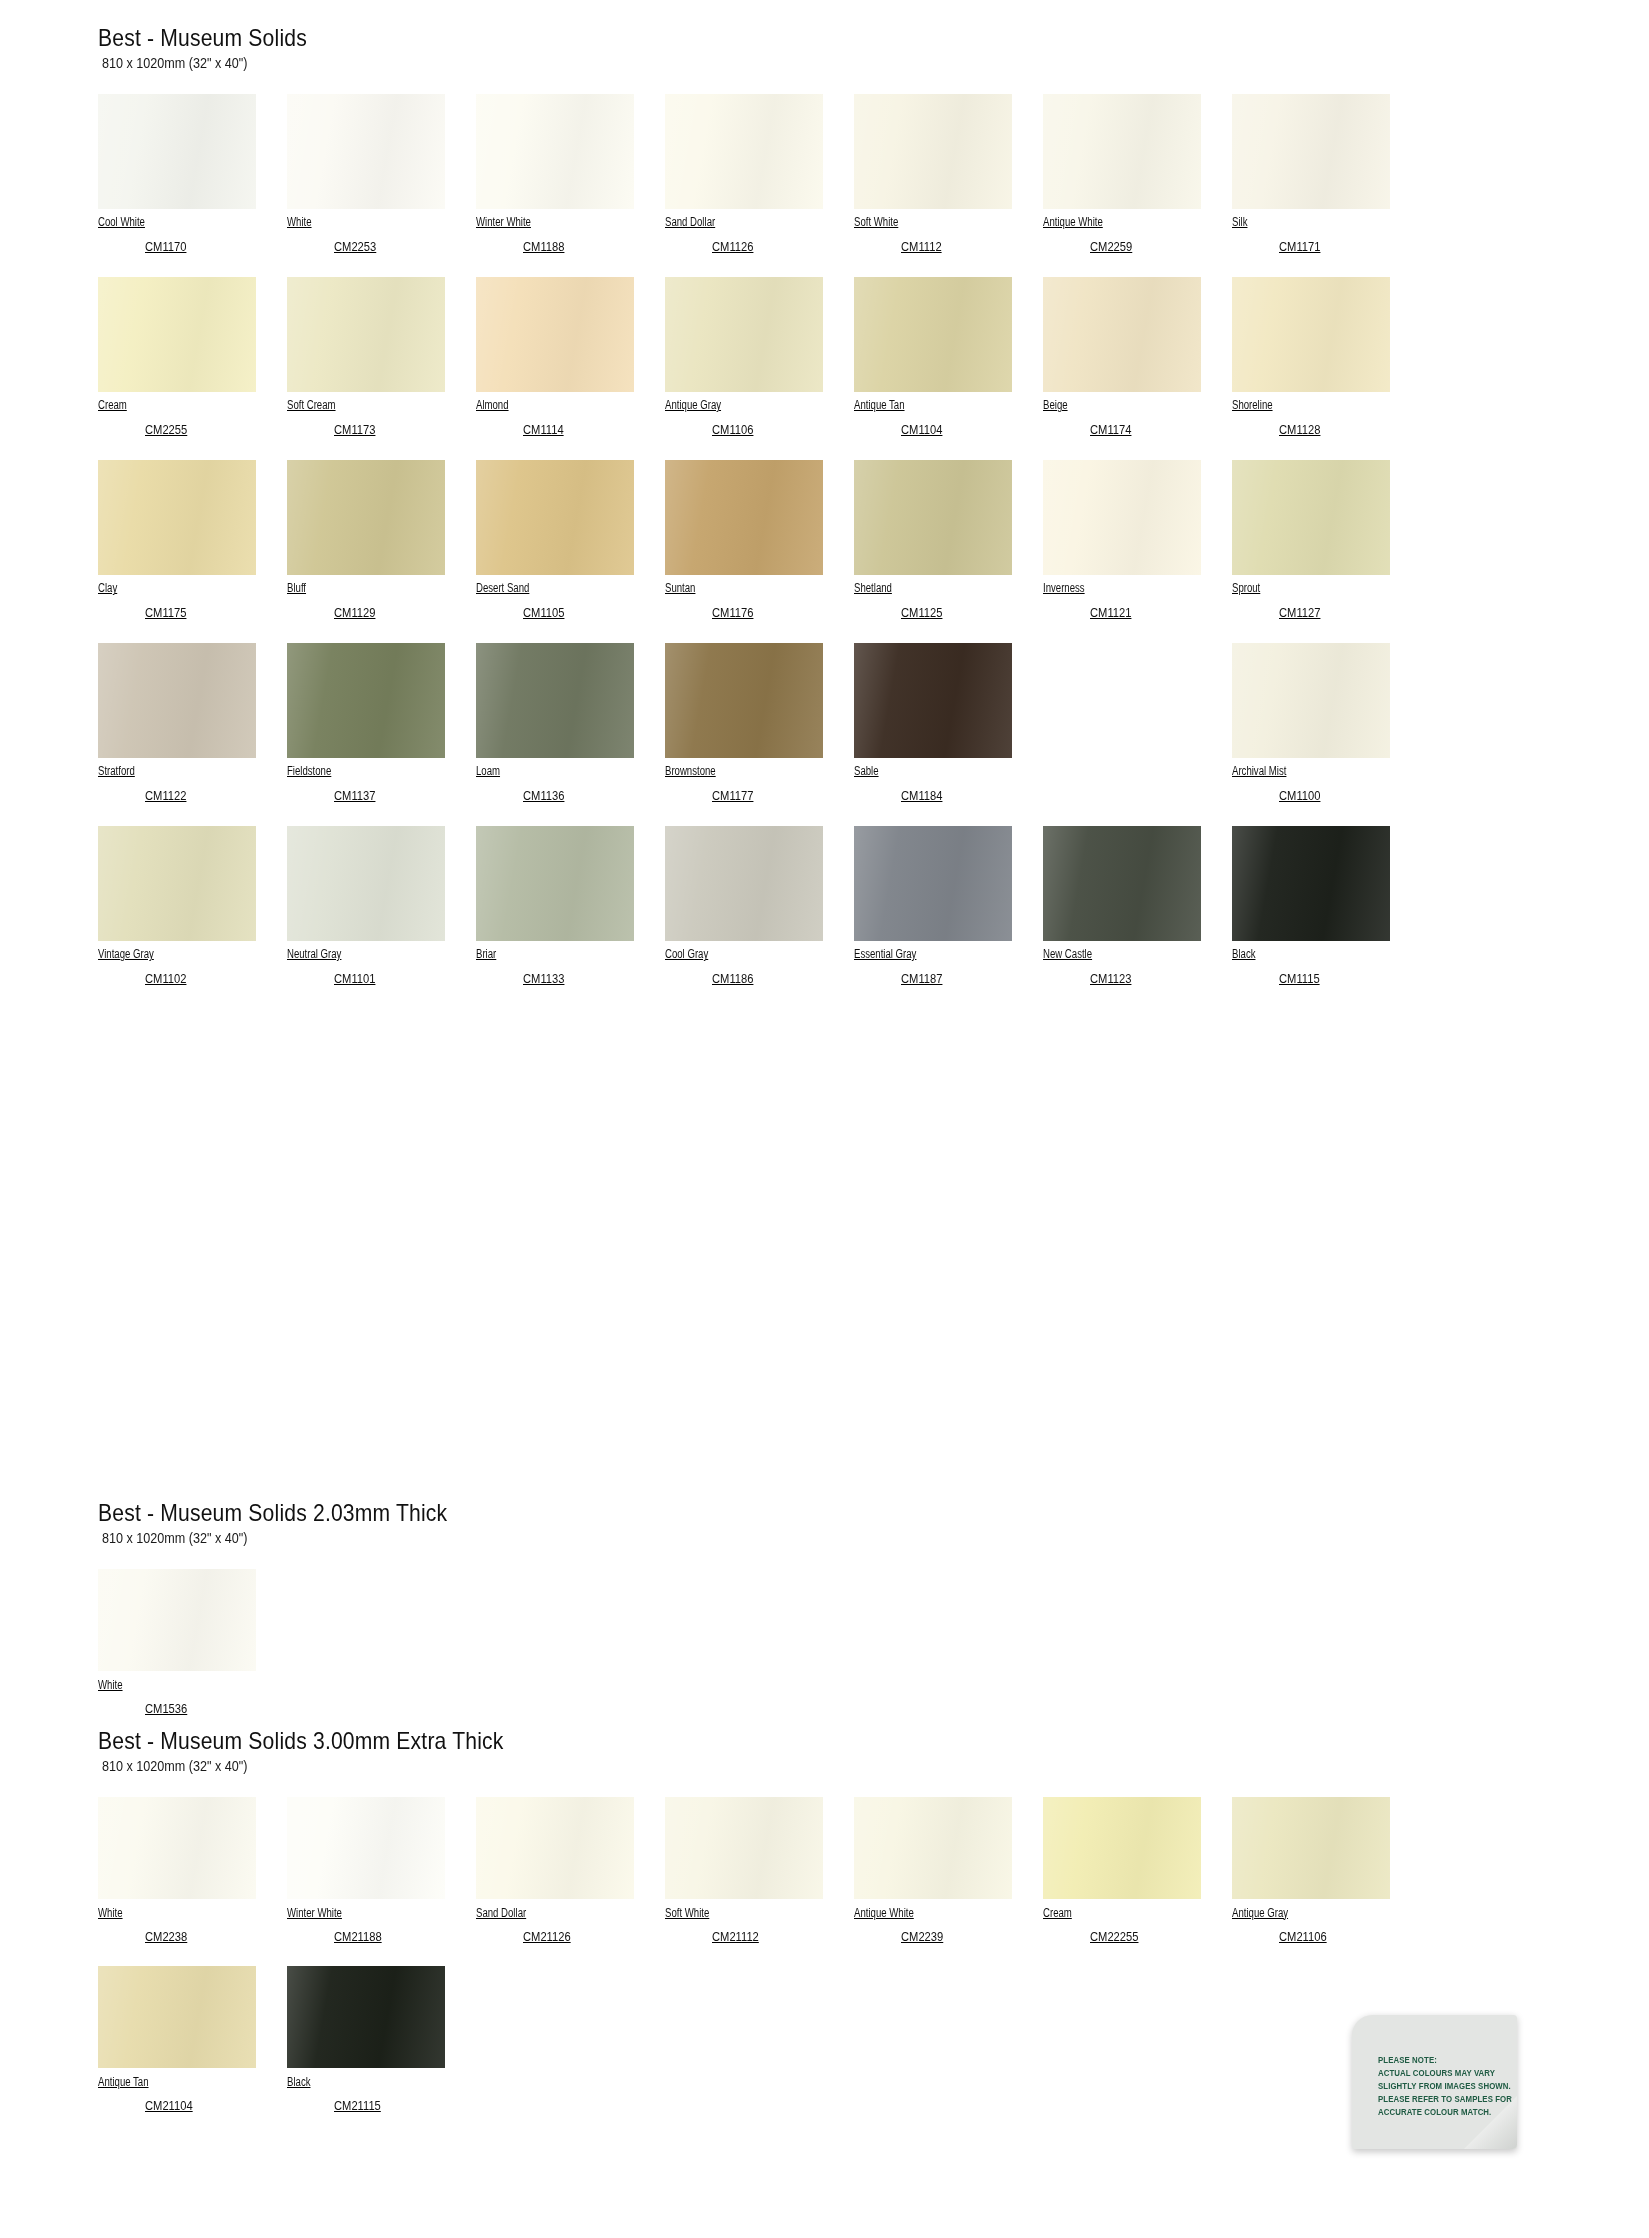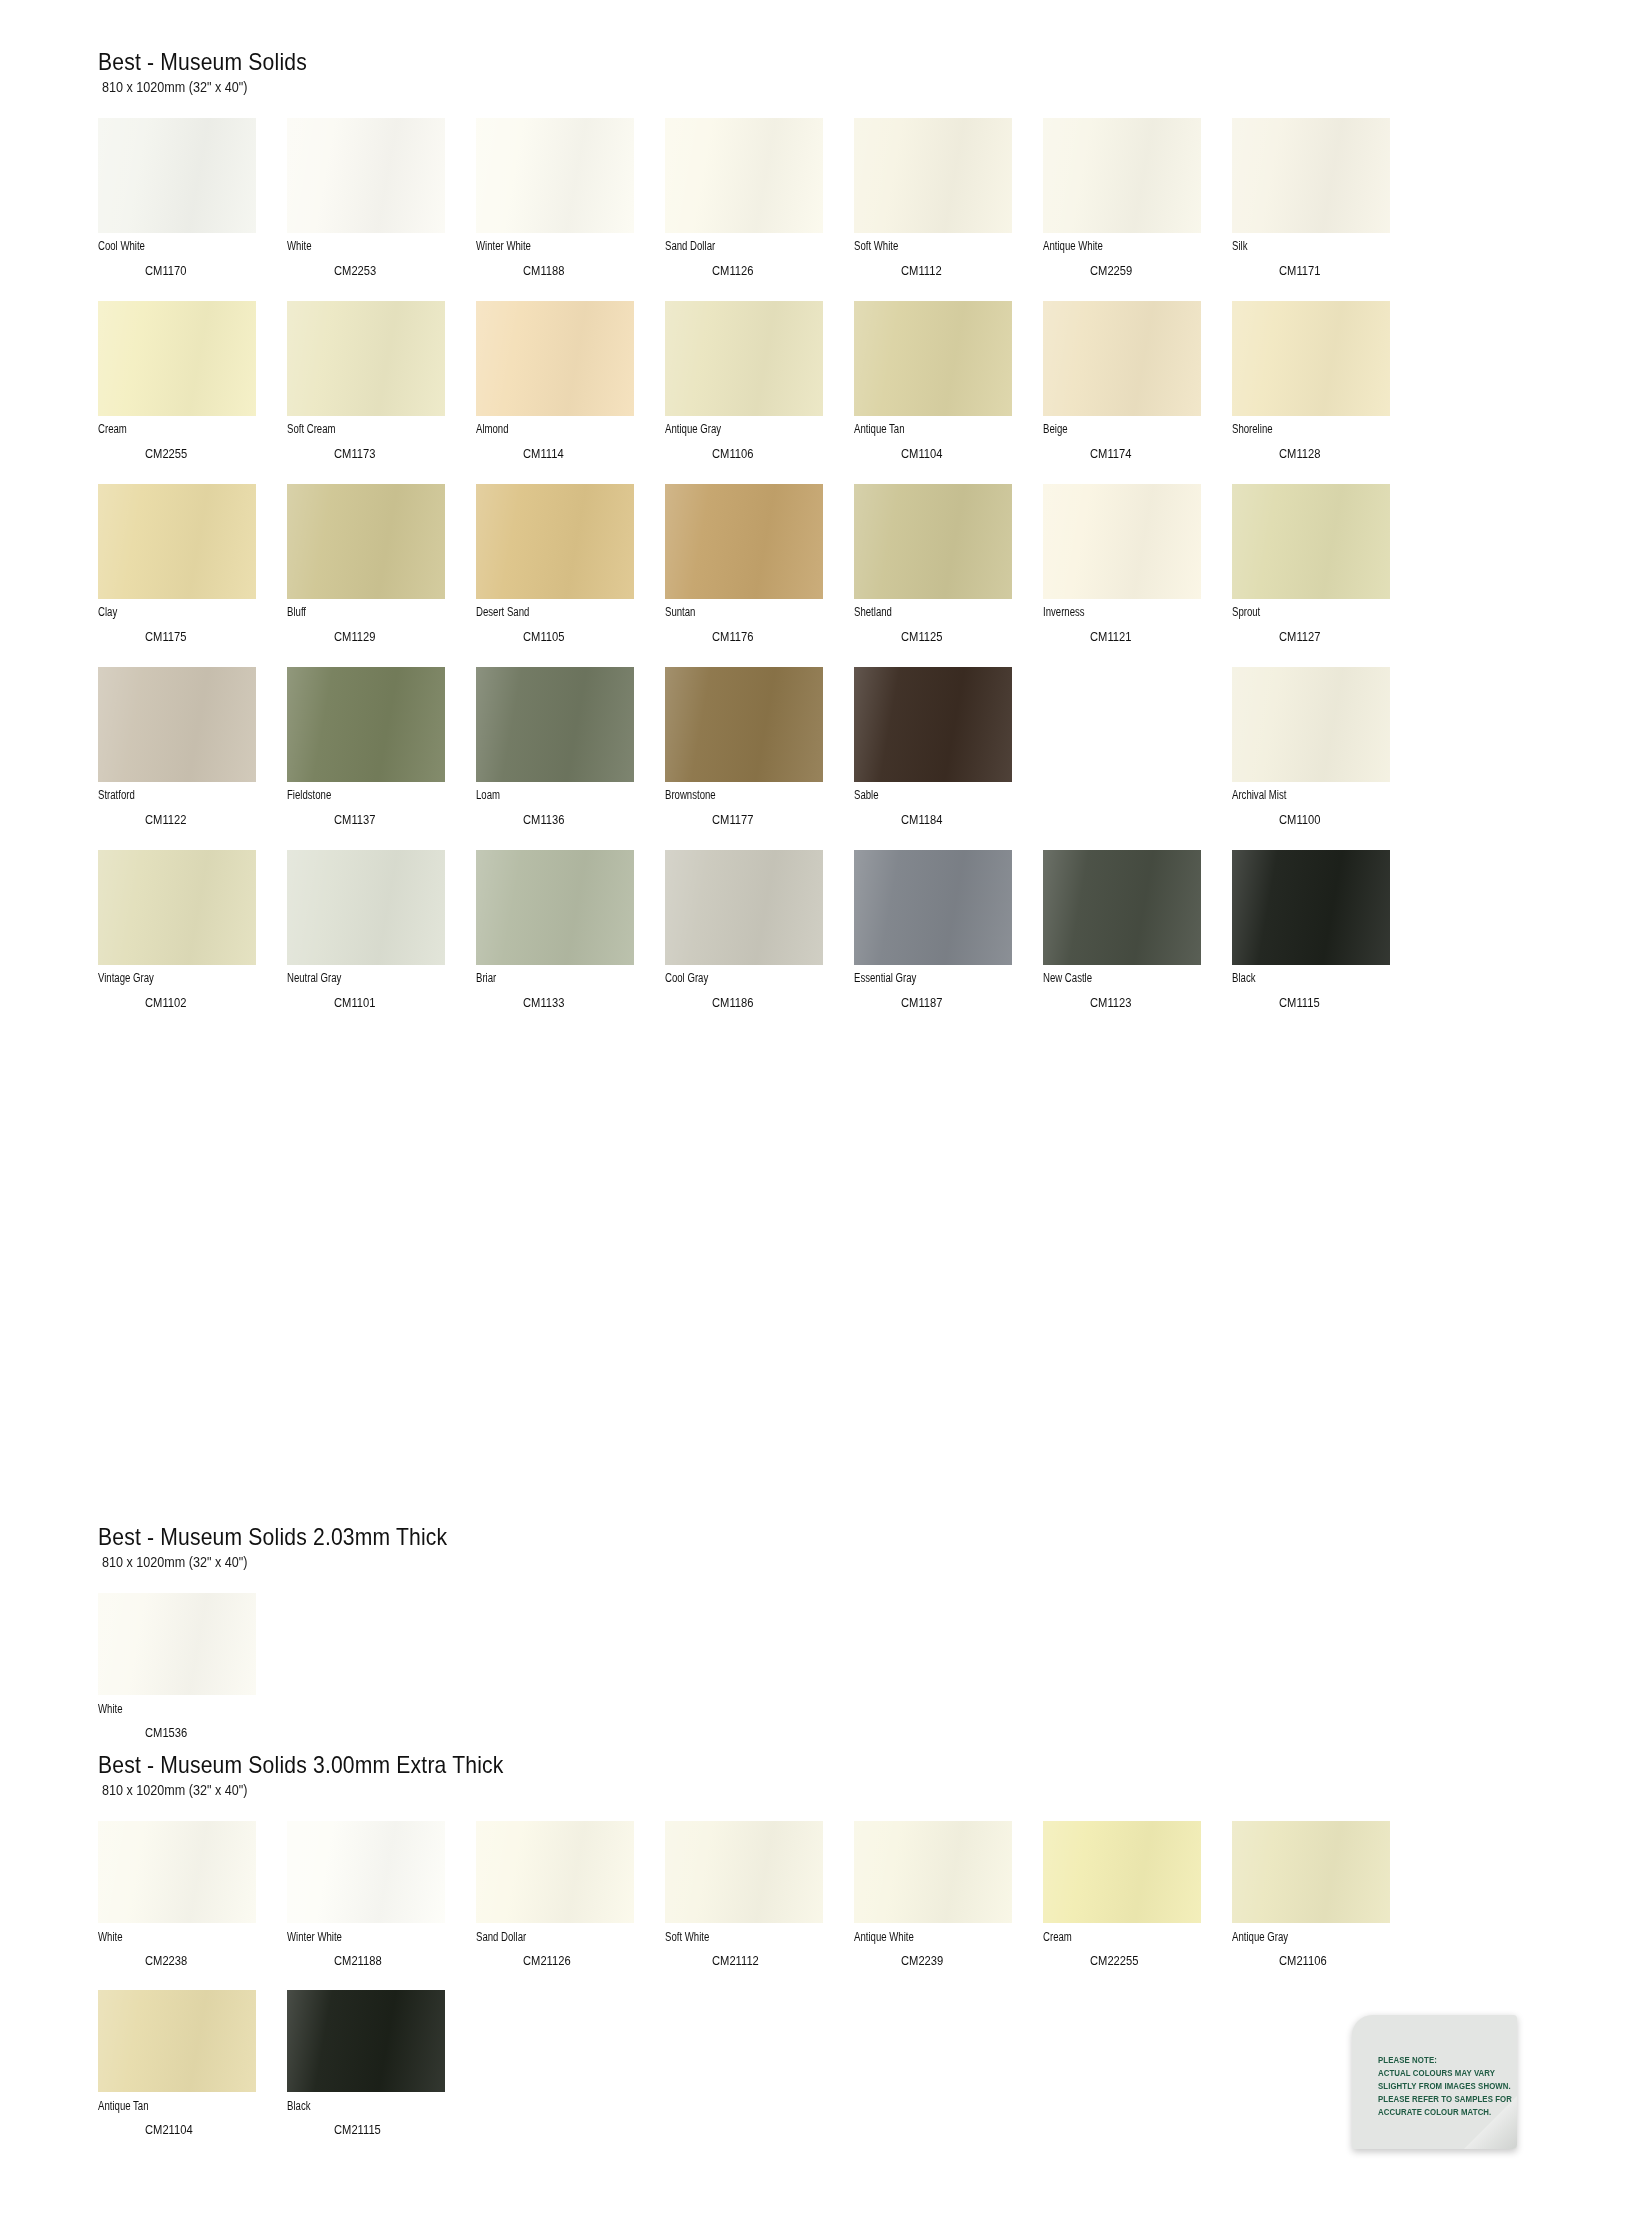--- a/index.html
+++ b/index.html
@@ -19,21 +19,21 @@
   .page {
     position: relative;
     width: 1649px;
     height: 2239px;
     box-sizing: border-box;
     padding-left: 98px;
     padding-top: 24.6px;
   }
 
   
-  .section { position: relative; margin-top: 24px; }
+  .section { position: relative; }
 
   .section-title {
     font-size: 24px;
     font-weight: 400;
     letter-spacing: 0.2px;
     color: #111111;
     margin: 0;
     padding: 0;
     line-height: 1.05;
     transform: scaleX(0.88);
@@ -59,20 +59,21 @@
     column-gap: 0px;
     row-gap: 0px;
     margin-top: 23px;
   }
 
   .cell {
     width: 189px;
     height: 183px;
     position: relative;
     box-sizing: border-box;
+    text-decoration: underline;
   }
   .cell.empty { visibility: hidden; }
 
   .chip {
     width: 158px;
     height: 115px;
     display: block;
     position: relative;
     background-repeat: no-repeat;
   }

